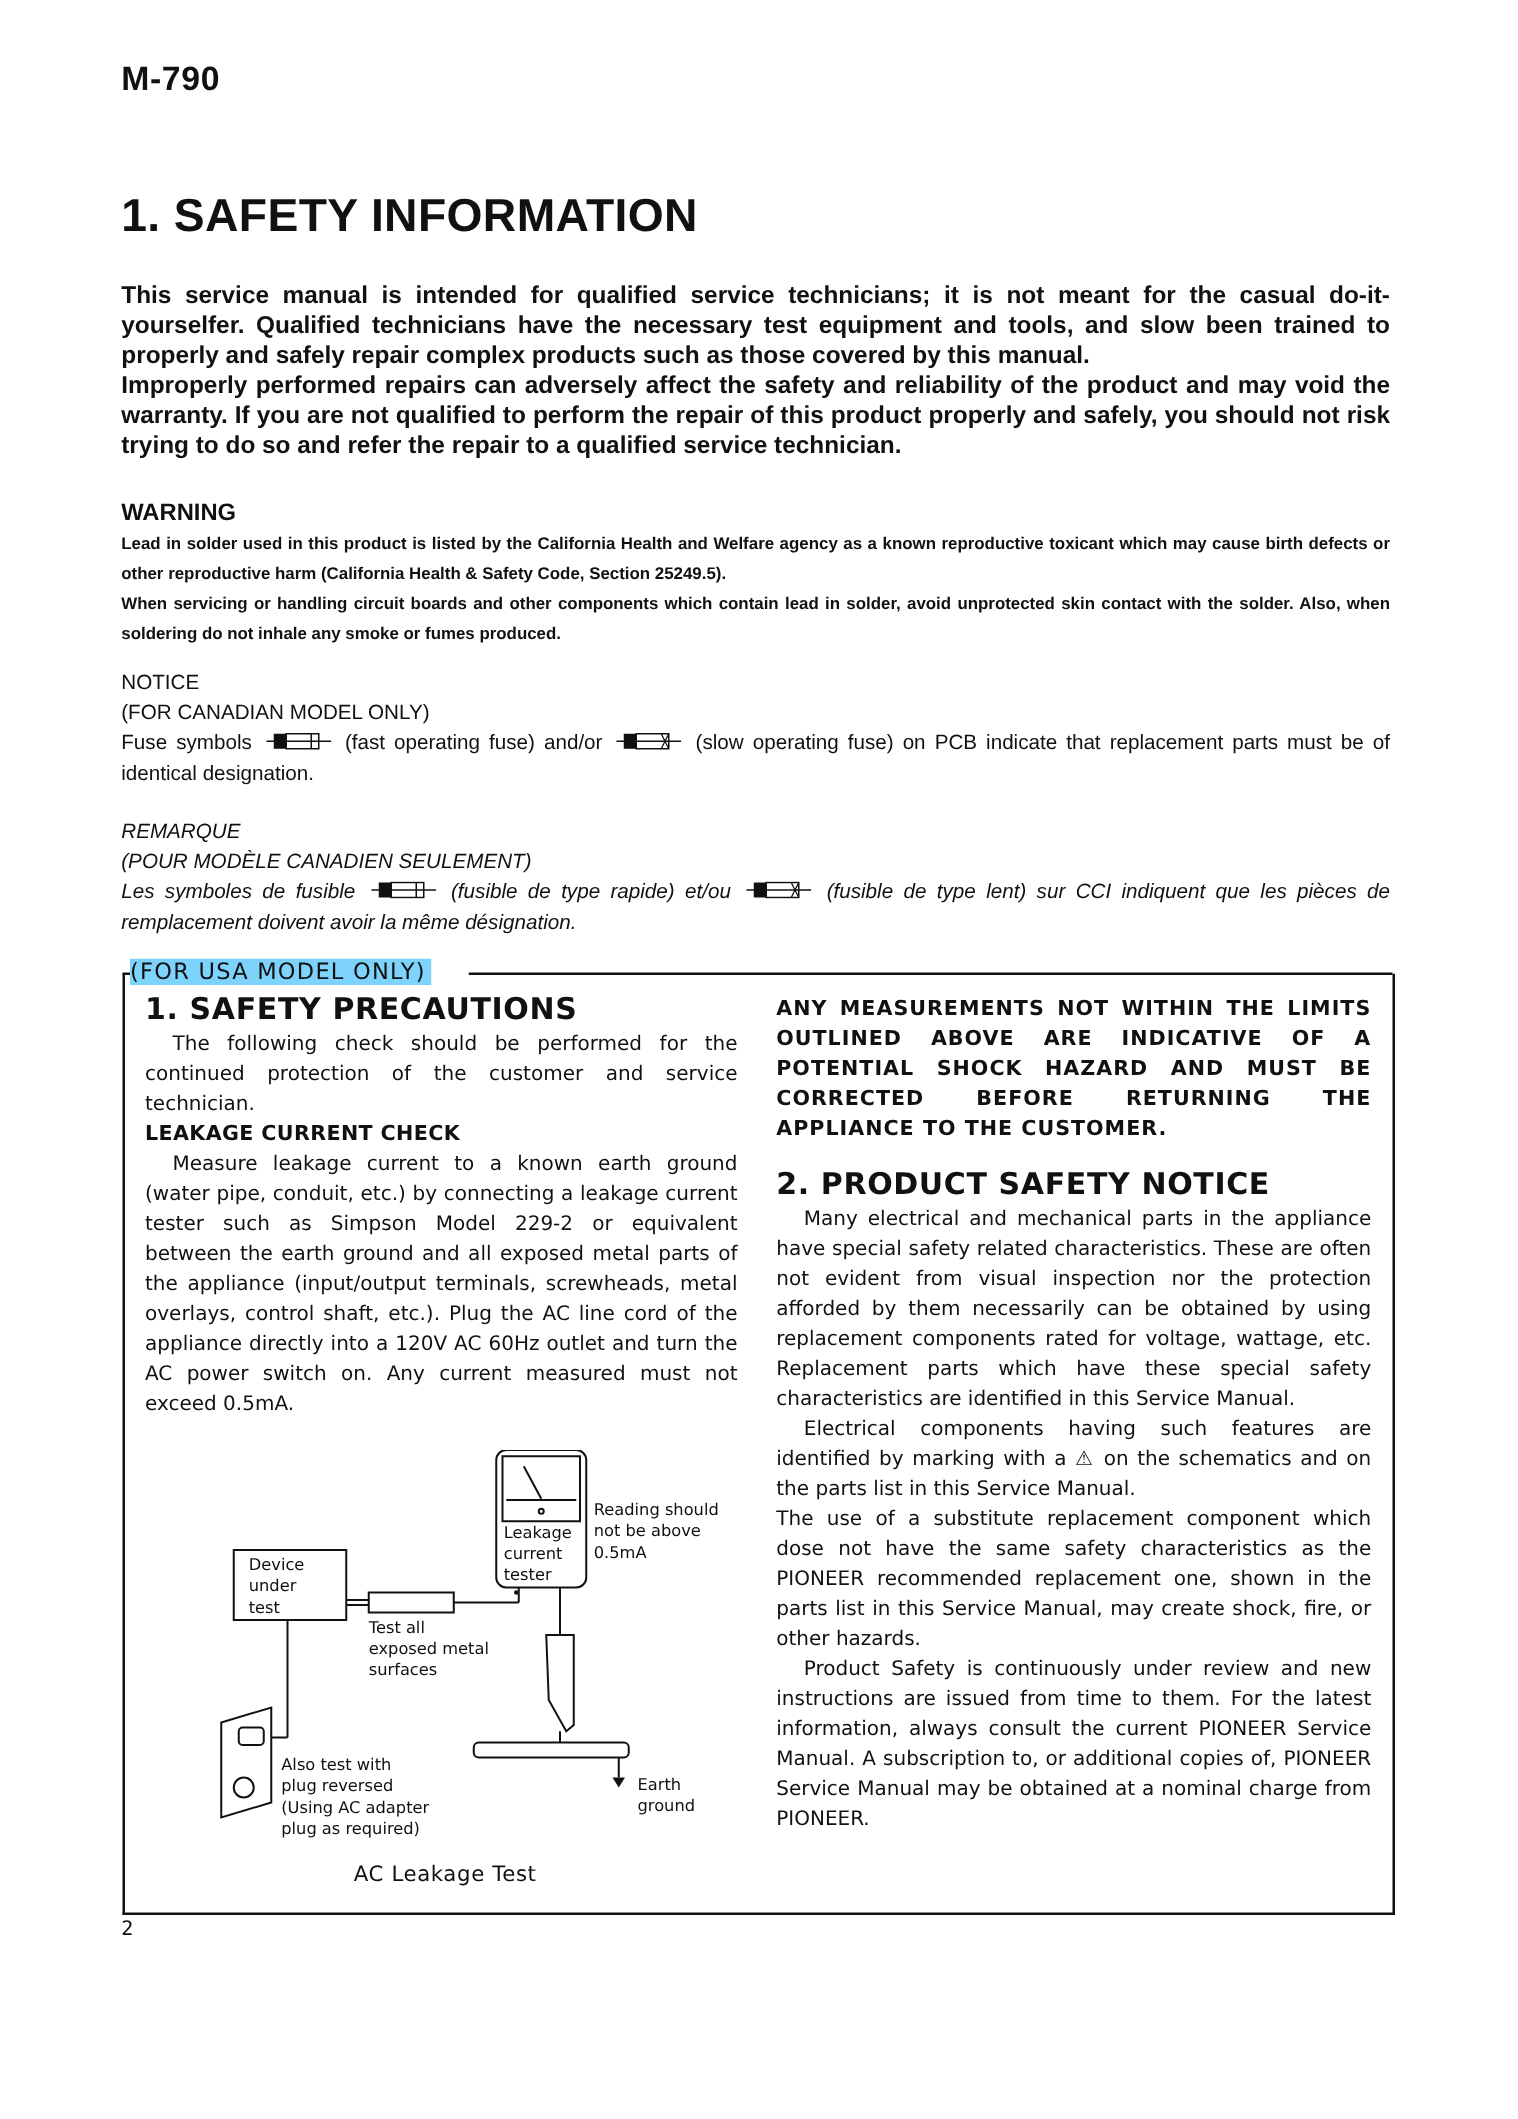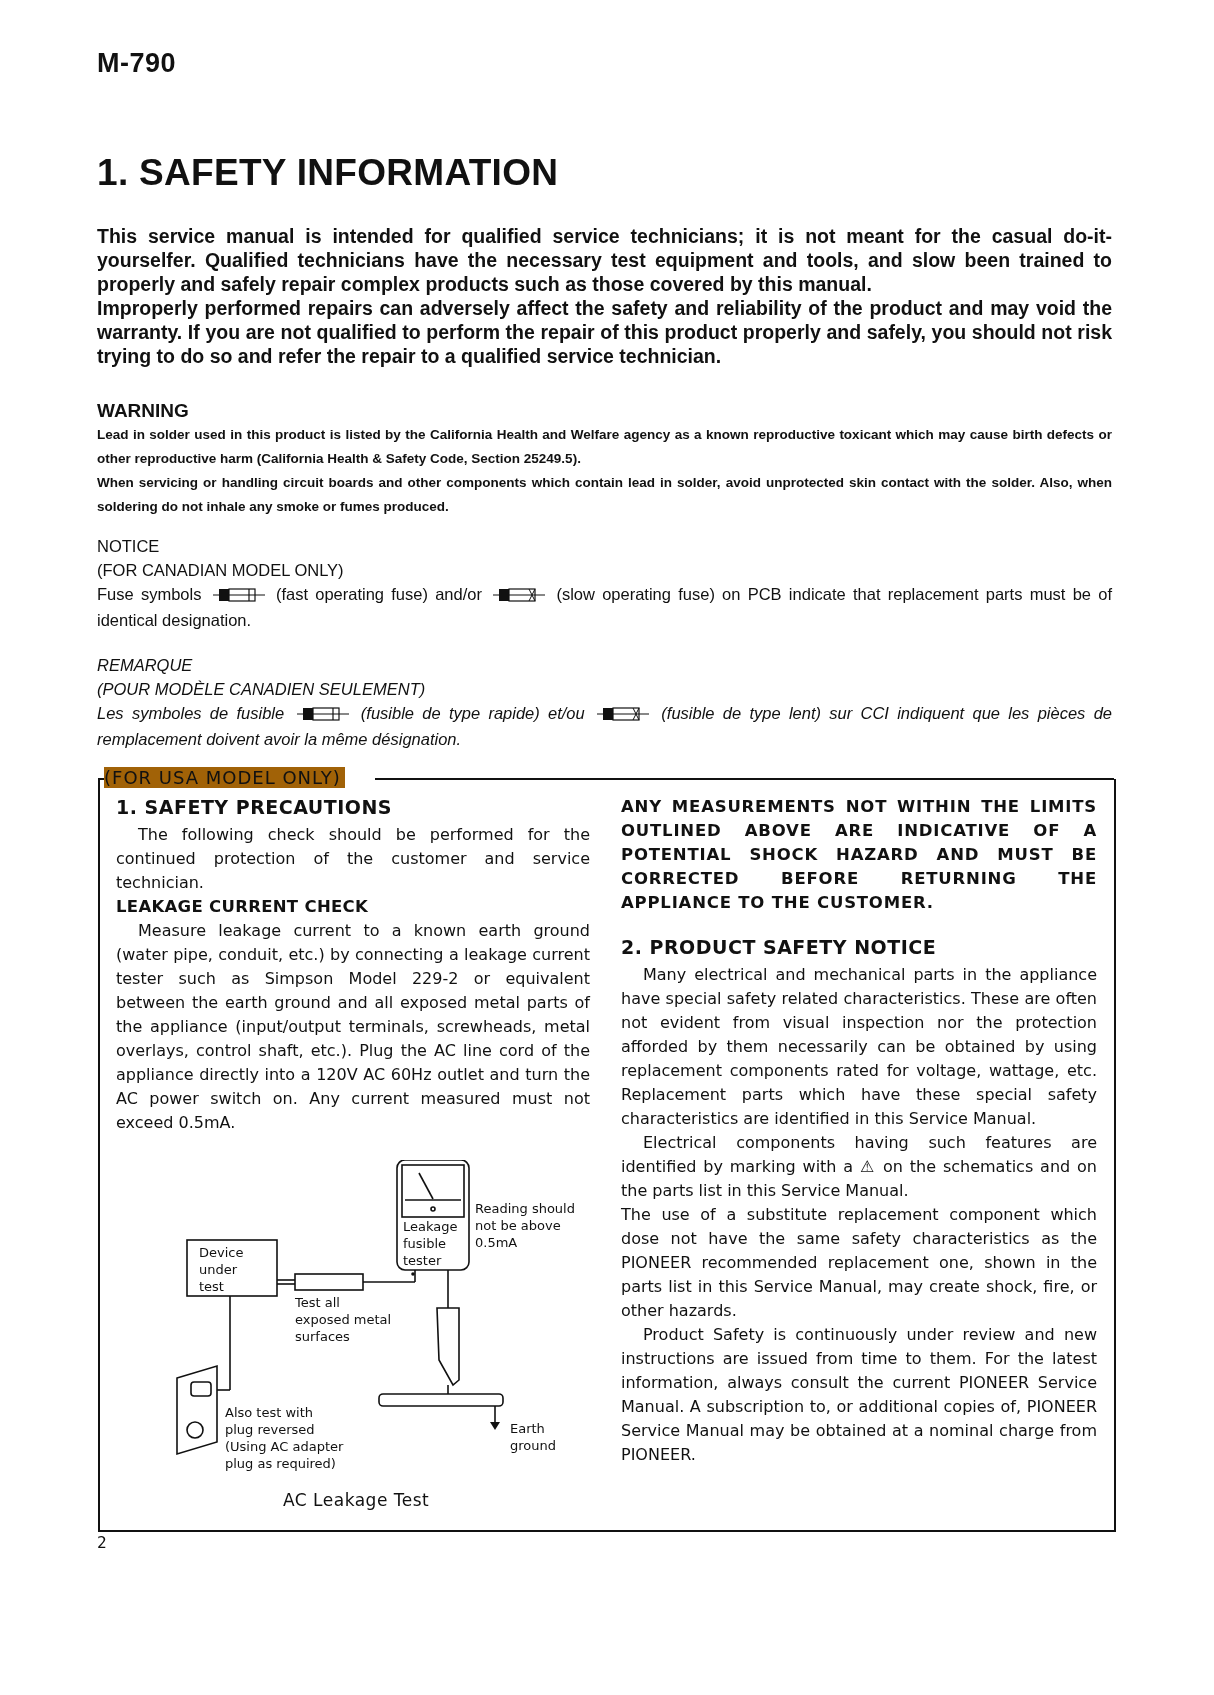--- a/index.html
+++ b/index.html
@@ -8,29 +8,29 @@
   .model { left: 97px; top: 48px; font-size: 27px; font-weight: bold; letter-spacing: 0.5px; }
   .h1 { left: 97px; top: 152px; font-size: 37px; font-weight: bold; letter-spacing: 0.3px; }
   .intro { left: 97px; top: 224px; width: 1015px; font-size: 19.5px; font-weight: bold; line-height: 24px; text-align: justify; }
   .intro p { margin: 0; }
   .warn { left: 97px; top: 399px; width: 1015px; font-size: 13.5px; font-weight: bold; line-height: 24px; text-align: justify; }
   .warn .title { font-size: 19px; }
   .notice { left: 97px; top: 534px; width: 1015px; font-size: 16.5px; line-height: 24px; text-align: justify; }
   .remarque { left: 97px; top: 653px; width: 1015px; font-size: 16.5px; line-height: 24px; text-align: justify; font-style: italic; }
   .fuse { display: inline-block; vertical-align: middle; margin: 0 4px; }
   .usa-box { left: 98px; top: 779px; width: 1014px; height: 751px; border-left: 2px solid #111; border-bottom: 2px solid #111; border-right: 2px solid #111; }
-  .usa-label { left: 104px; top: 767px; font-size: 18px; background: #a16207; padding: 0 4px 0 0; letter-spacing: 1px; font-family: "DejaVu Sans", sans-serif; font-weight: normal; }
+  .usa-label { left: 104px; top: 767px; font-size: 18px; background: #7dd3fc; padding: 0 4px 0 0; letter-spacing: 1px; font-family: "DejaVu Sans", sans-serif; font-weight: normal; }
   .usa-rule { left: 375px; top: 778px; width: 739px; height: 2px; background: #111; }
   .usa-rule-l { left: 98px; top: 778px; width: 8px; height: 2px; background: #111; }
   .col { font-family: "DejaVu Sans", sans-serif; font-size: 16px; line-height: 24px; color: #111; }
   .col p { margin: 0; text-align: justify; }
   .col .ind { text-indent: 22px; }
   .col-left { left: 116px; top: 795px; width: 474px; }
   .col-right { left: 621px; top: 795px; width: 476px; }
-  .sec-h { font-weight: bold; font-size: 19px; letter-spacing: 0.5px; margin: 0 0 4px 0 !important; }
+  .sec-h { font-weight: bold; font-size: 24px; letter-spacing: 0.5px; margin: 0 0 4px 0 !important; }
   .sub-h { font-weight: bold; font-size: 16.5px; letter-spacing: 0.3px; }
   .caps { font-weight: bold; font-size: 16.5px; letter-spacing: 0.8px; line-height: 24px; }
   .diagram { left: 165px; top: 1160px; width: 430px; height: 360px; }
   .diagram svg { position: absolute; left: 0; top: 0; }
   .dlabel { position: absolute; font-family: "DejaVu Sans", sans-serif; font-size: 13px; line-height: 17px; color: #111; }
   .caption { left: 283px; top: 1490px; font-family: "DejaVu Sans", sans-serif; font-size: 17px; letter-spacing: 0.5px; }
   .pagenum { left: 97px; top: 1533px; font-size: 16px; font-family: "DejaVu Sans Mono", monospace; }
 </style>
 </head>
 <body>
@@ -150,21 +150,21 @@
     <path d="M325 262 L335 262 L330 270 Z" fill="#111"></path>
     <circle cx="248" cy="114" r="1.8" fill="#111"></circle>
   </svg>
   <div class="dlabel" style="left:34px; top:84px;">
     <div>Device</div>
     <div>under</div>
     <div>test</div>
   </div>
   <div class="dlabel" style="left:238px; top:58px;">
     <div>Leakage</div>
-    <div>fusible</div>
+    <div>current</div>
     <div>tester</div>
   </div>
   <div class="dlabel" style="left:310px; top:40px;">
     <div>Reading should</div>
     <div>not be above</div>
     <div>0.5mA</div>
   </div>
   <div class="dlabel" style="left:130px; top:134px;">
     <div>Test all</div>
     <div>exposed metal</div>

